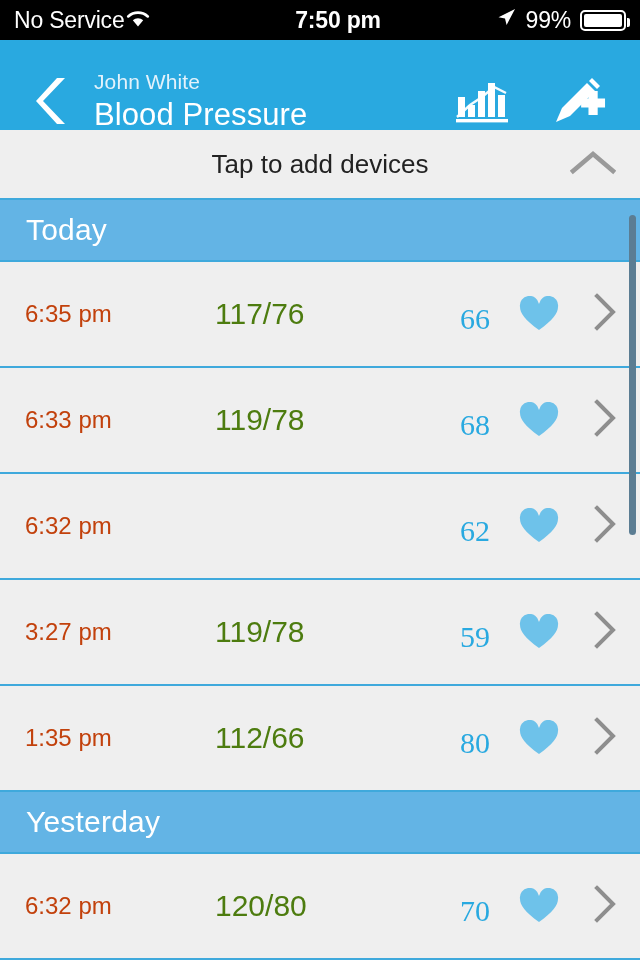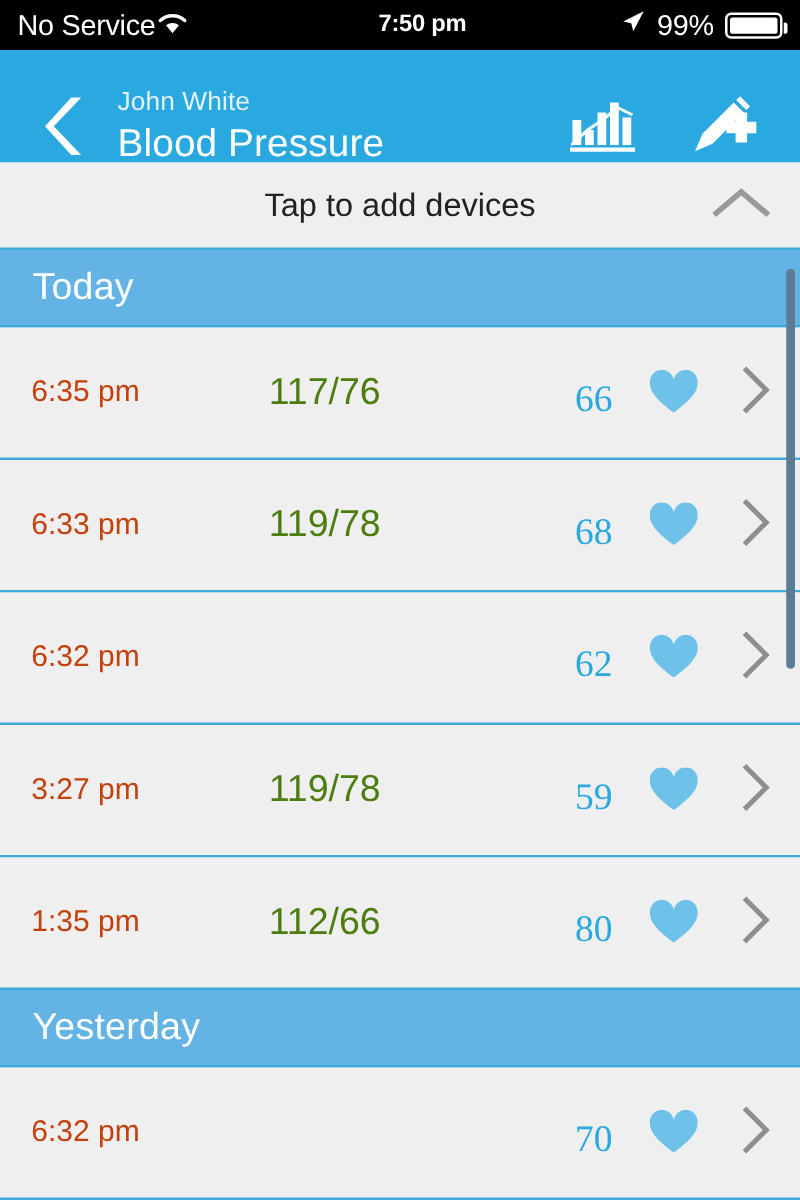--- a/index.html
+++ b/index.html
@@ -13,21 +13,21 @@
 
   
   .statusbar {
     height:40px; background:#000; color:#fff;
     display:flex; align-items:center; position:relative;
     padding:0 14px; font-size:23px; letter-spacing:-0.2px;
   }
   .sb-left { display:flex; align-items:center; }
   .sb-center {
     position:absolute; left:16px; right:0; text-align:center;
-    font-size:19px; font-weight:bold; pointer-events:none;padding-left:20px;
+    font-size:23px; font-weight:bold; pointer-events:none;padding-left:20px;
   }
   .sb-right {
     margin-left:auto; display:flex; align-items:center; gap:9px;
     position:relative; z-index:2;
   }
   .wifi { display:block; }
   .loc  { display:block; }
   .batt {
     width:46px; height:21px; border:2px solid #fff; border-radius:5px;
     position:relative; padding:2px;
@@ -245,20 +245,21 @@
           <span class="chev-right"><svg width="26" height="40" viewBox="0 0 26 40">
               <path d="M5 4 L21 20 L5 36" stroke="#8e8e8e" stroke-width="4" fill="none" stroke-linecap="square"></path>
             </svg></span>
         </span>
       </div>
       <div class="section-header">
         <span>Yesterday</span>
       </div>
       <div class="row">
         <span class="row-time">6:32 pm</span>
+        <span class="row-bp">120/80</span>
         <span class="row-right">
           <span class="row-pulse">70</span>
           <span class="heart"><svg width="40" height="36" viewBox="0 0 40 36">
               <path d="M20 34 C6 24 1 17 1 11 A9.6 9.6 0 0 1 20 8 A9.6 9.6 0 0 1 39 11 C39 17 34 24 20 34 Z" fill="#6ec2ea"></path>
             </svg></span>
           <span class="chev-right"><svg width="26" height="40" viewBox="0 0 26 40">
               <path d="M5 4 L21 20 L5 36" stroke="#8e8e8e" stroke-width="4" fill="none" stroke-linecap="square"></path>
             </svg></span>
         </span>
       </div>

